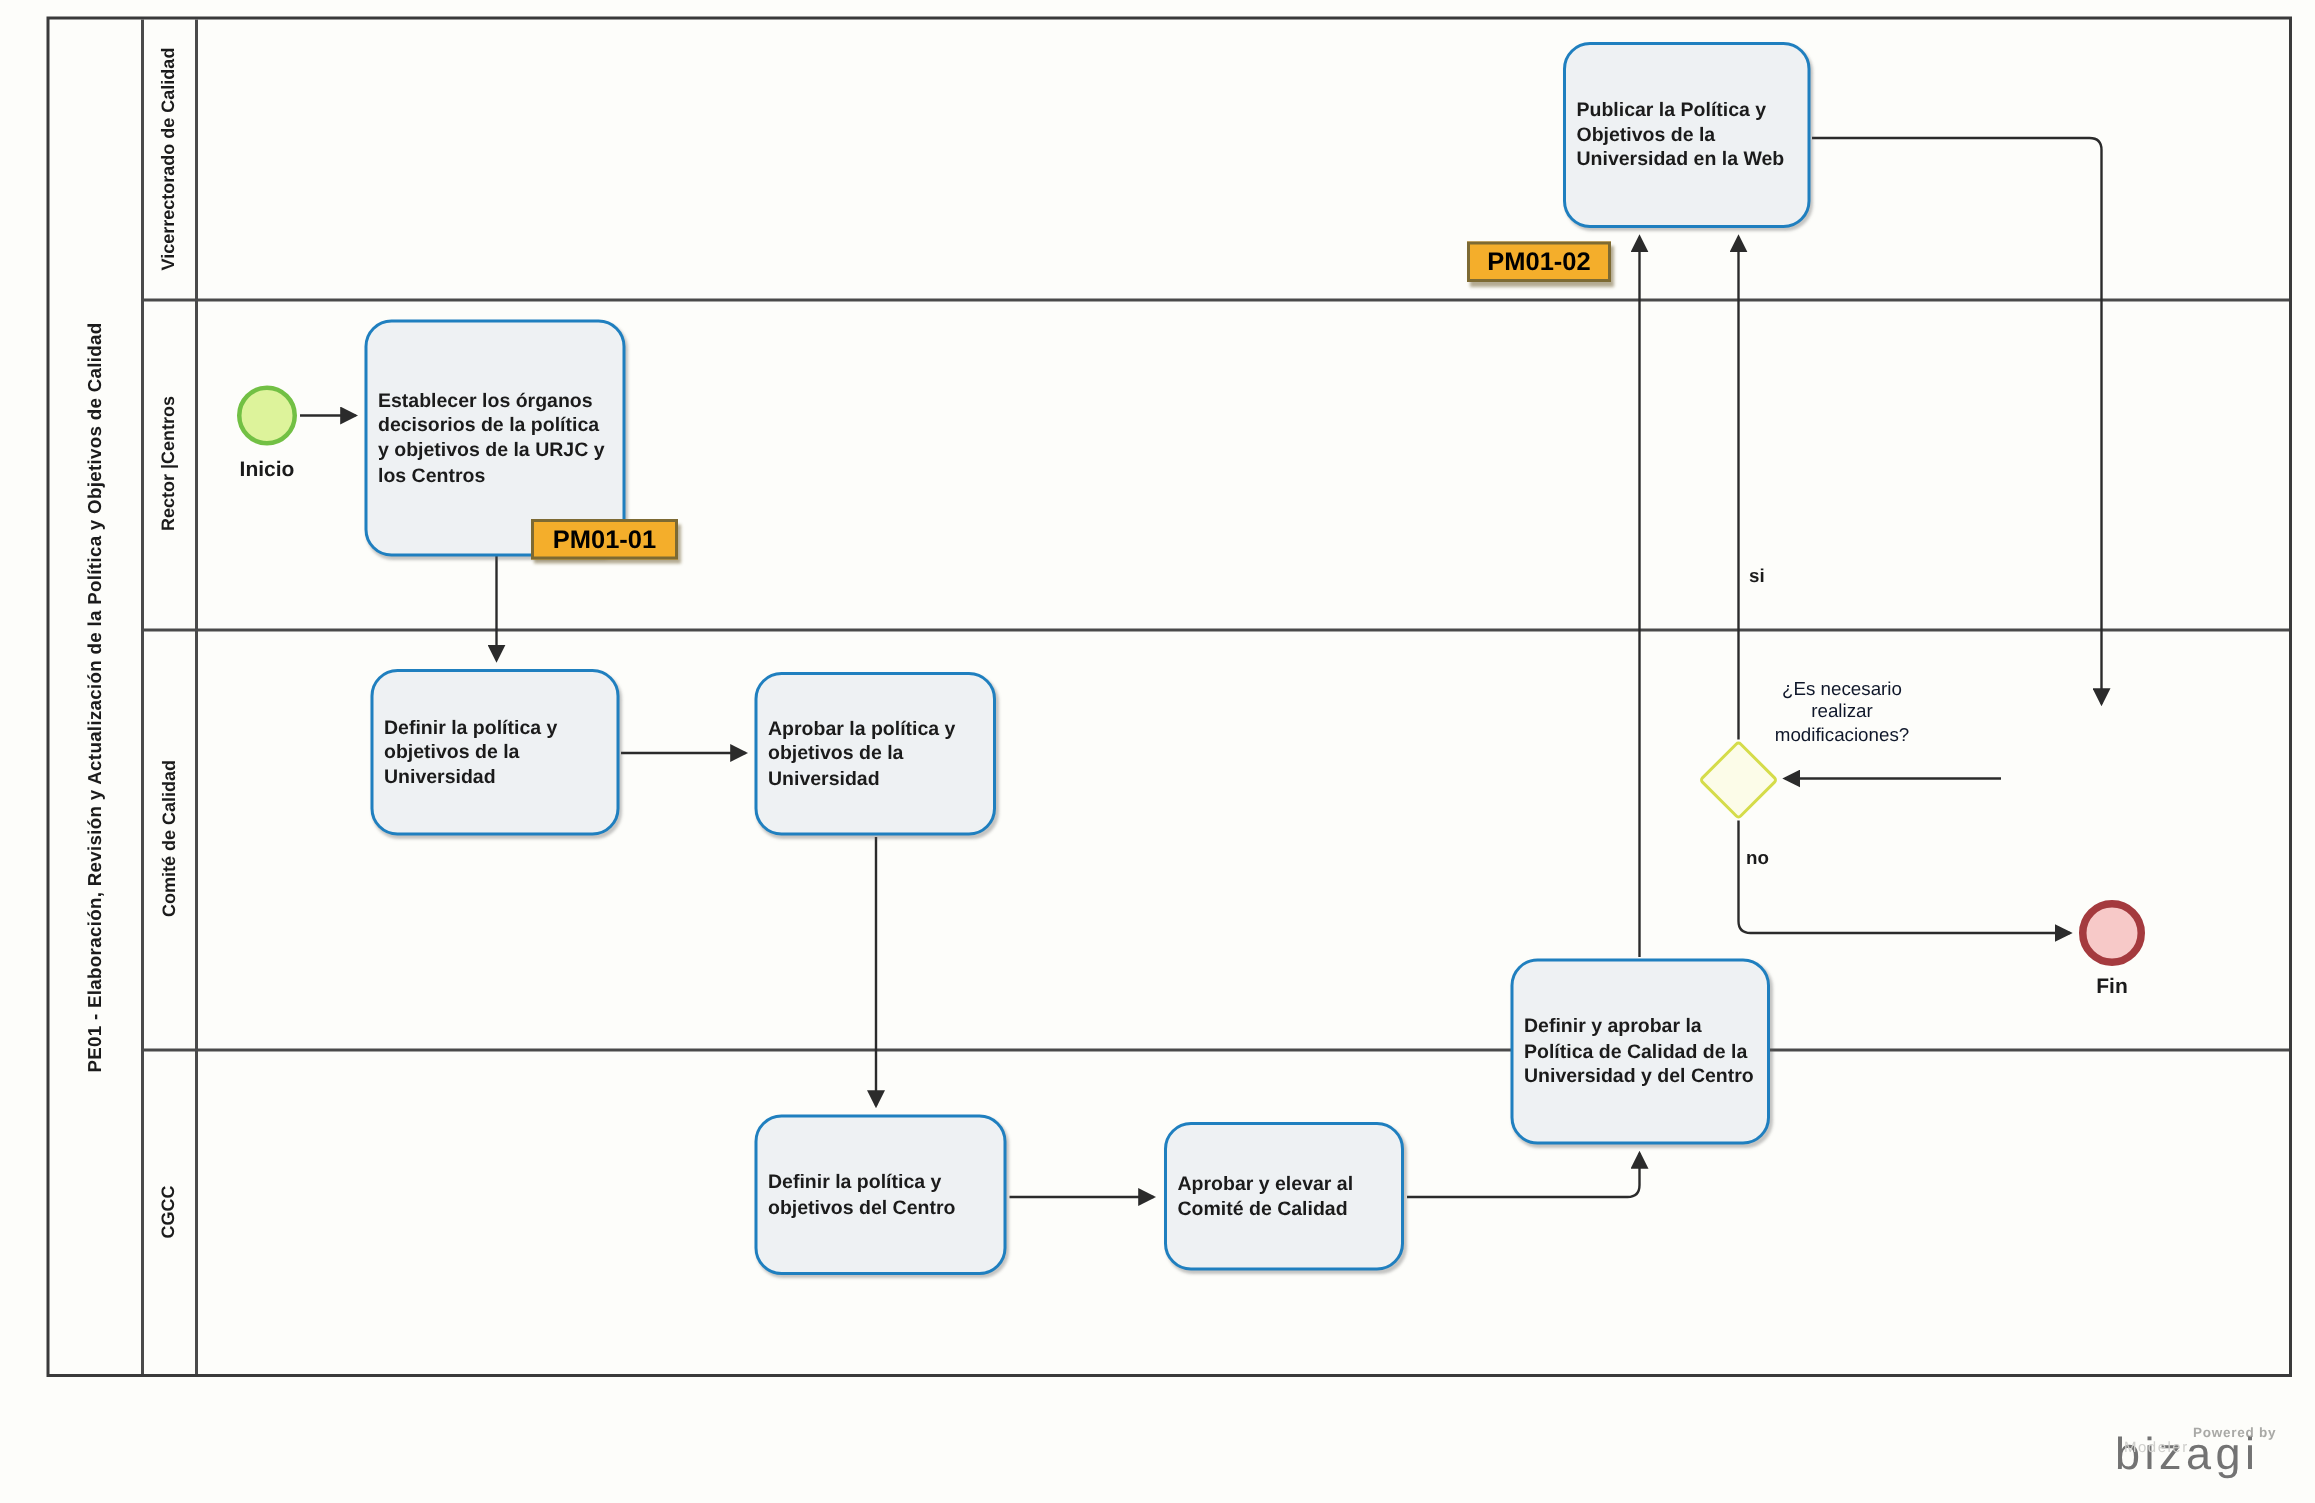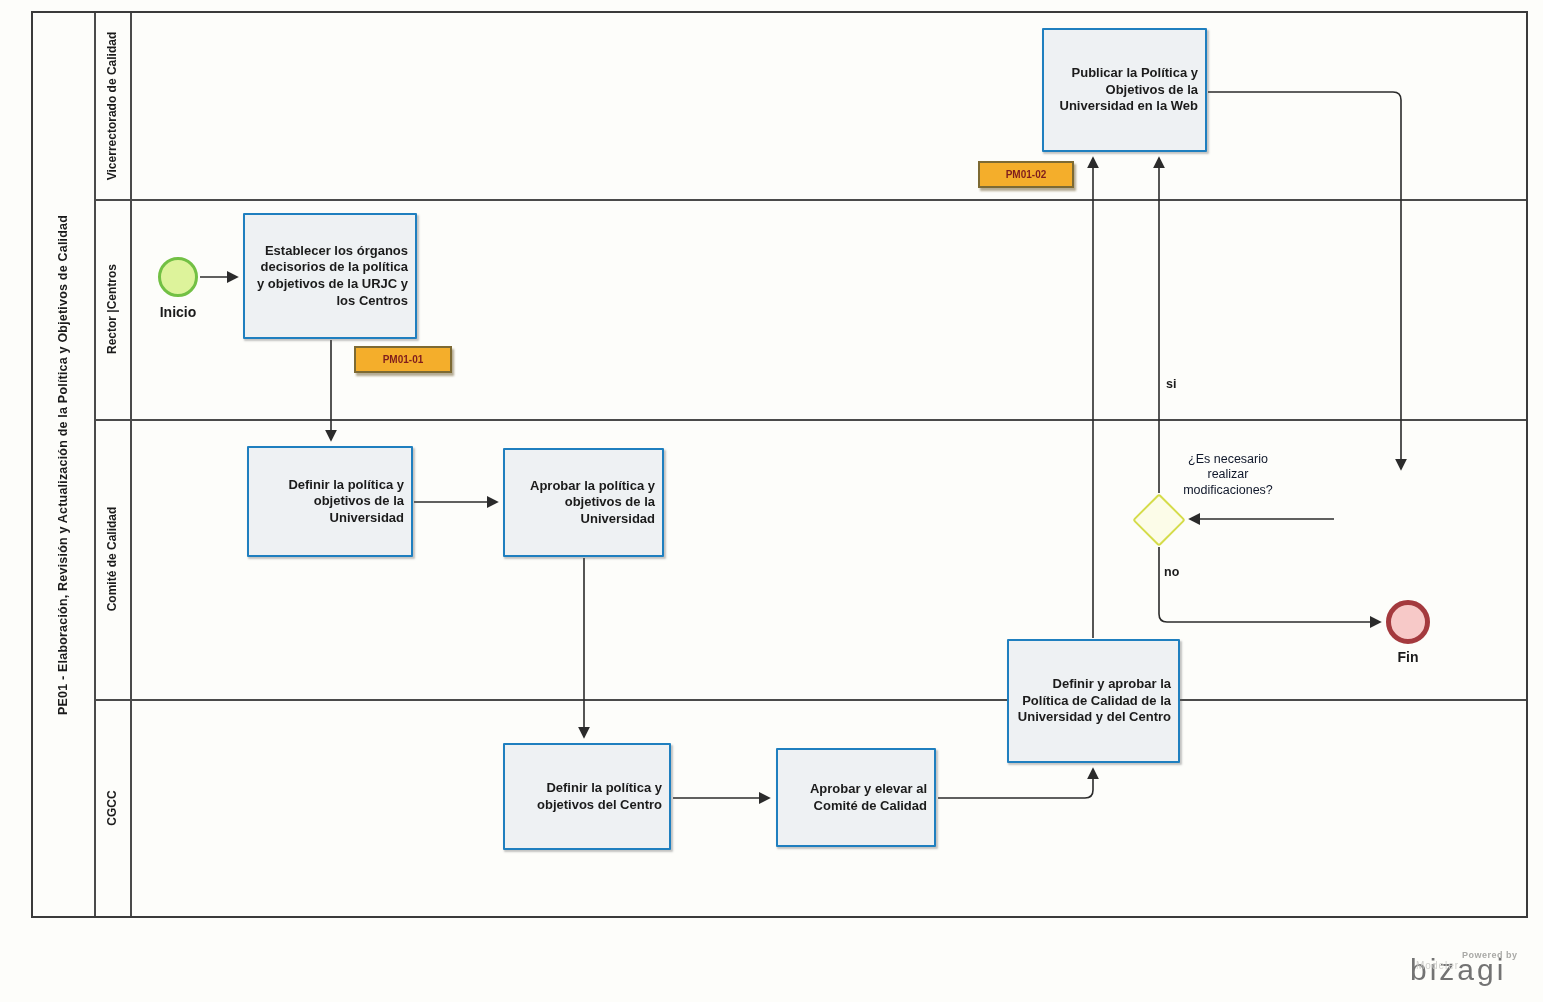--- a/index.html
+++ b/index.html
@@ -11,27 +11,27 @@
   #pool{position:absolute;left:31px;top:11px;width:1497px;height:907px;
     border:2px solid #3a3a3a;box-sizing:border-box;background:transparent;}
   .vline{position:absolute;top:0;bottom:0;width:1.5px;background:#4a4a4a;}
   .hline{position:absolute;height:1.5px;background:#4a4a4a;}
   .rot-wrap{position:absolute;display:flex;align-items:center;justify-content:center;}
   .rot-wrap>span{transform:rotate(-90deg);white-space:nowrap;font-weight:bold;}
   #process-title span{font-size:12.5px;letter-spacing:.2px;}
   .lane-label span{font-size:12px;}
   
   .task{position:absolute;background:var(--task-fill,#eef1f3);
-    border:2.5px solid var(--task-border,#1f7fbf);border-radius:1px;
-    display:flex;align-items:center;justify-content:center;text-align:right;
+    border:2.5px solid var(--task-border,#1f7fbf);border-radius:18px;
+    display:flex;align-items:center;justify-content:center;text-align:left;
     font-weight:bold;font-size:13px;line-height:1.28;padding:4px 7px;
     box-sizing:border-box;box-shadow:1.5px 2px 2px rgba(90,90,90,.35);}
   .badge{position:absolute;background:var(--badge-fill,#f4ae2b);
     border:2px solid #7d6a33;display:flex;align-items:center;justify-content:center;
-    font-weight:bold;font-size:10px;color:#7f1d1d;box-sizing:border-box;
+    font-weight:bold;font-size:17px;color:#000000;box-sizing:border-box;
     box-shadow:2px 3px 2px rgba(90,70,20,.45);}
   .event{position:absolute;border-radius:50%;box-sizing:border-box;}
   .event.start{background:var(--start-fill,#ddf39b);border:3.5px solid var(--start-border,#72c044);}
   .event.end{background:var(--end-fill,#f7c9c8);border:5.5px solid var(--end-border,#a43a3e);}
   .gateway{position:absolute;background:var(--gateway-fill,#fcfce8);
     border:2.5px solid var(--gateway-border,#d5dc4a);transform:rotate(45deg);
     border-radius:3px;box-sizing:border-box;}
   .node-label{position:absolute;font-weight:bold;font-size:14px;text-align:center;}
   .flow-label{position:absolute;font-weight:bold;font-size:12.5px;}
   .question-label{position:absolute;font-size:12.5px;color:#0f172a;text-align:center;line-height:1.22;}
@@ -92,21 +92,21 @@
     <path class="flow" d="M1334,519 L1190,519" marker-end="url(#arrowhead)"></path>
     <path class="flow" d="M1159,547 L1159,614 Q1159,622 1167,622 L1380,622" marker-end="url(#arrowhead)"></path>
   </svg>
 
   <div class="event start" style="left:158px;top:257px;width:40px;height:40px;"></div>
   <div class="node-label" style="left:148px;top:304px;width:60px;">Inicio</div>
 
   <div class="event end" style="left:1386px;top:600px;width:44px;height:44px;"></div>
   <div class="node-label" style="left:1378px;top:649px;width:60px;">Fin</div>
 
-  <div class="task" style="left:243px;top:213px;width:174px;height:126px;">
+  <div class="task" style="left:243px;top:213px;width:174px;height:158px;">
     <span>Establecer los órganos decisorios de la política y objetivos de la URJC y los Centros</span>
   </div>
   <div class="task" style="left:247px;top:446px;width:166px;height:111px;">
     <span>Definir la política y objetivos de la Universidad</span>
   </div>
   <div class="task" style="left:503px;top:448px;width:161px;height:109px;">
     <span>Aprobar la política y objetivos de la Universidad</span>
   </div>
   <div class="task" style="left:503px;top:743px;width:168px;height:107px;">
     <span>Definir la política y objetivos del Centro</span>

